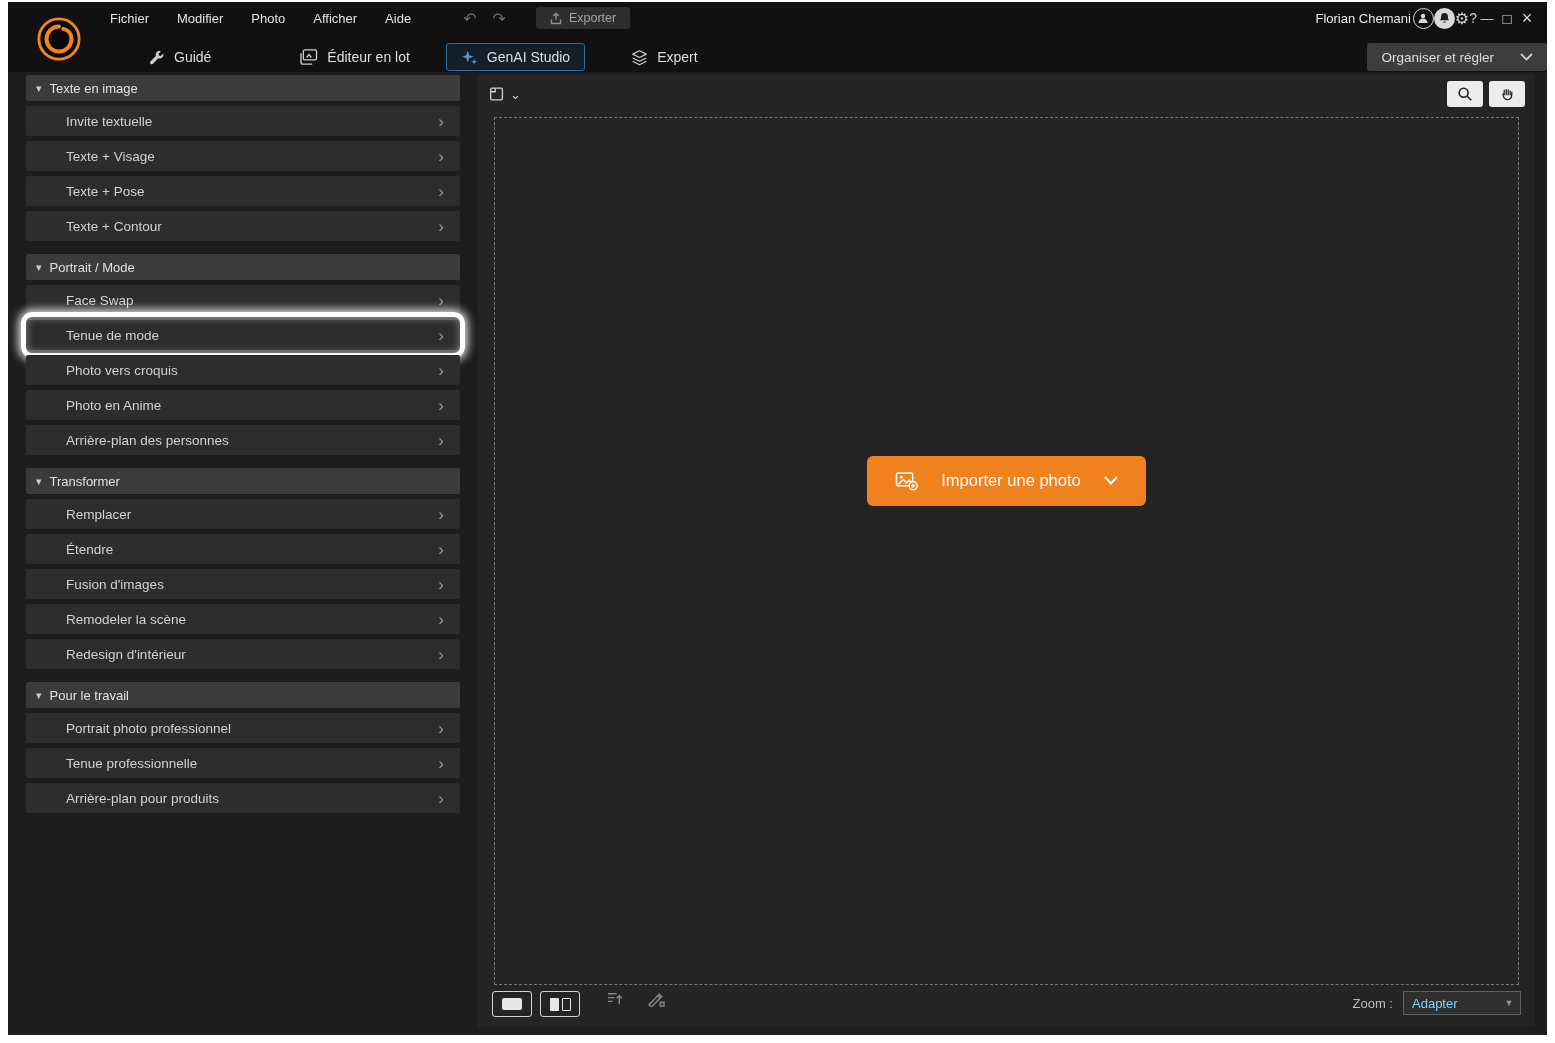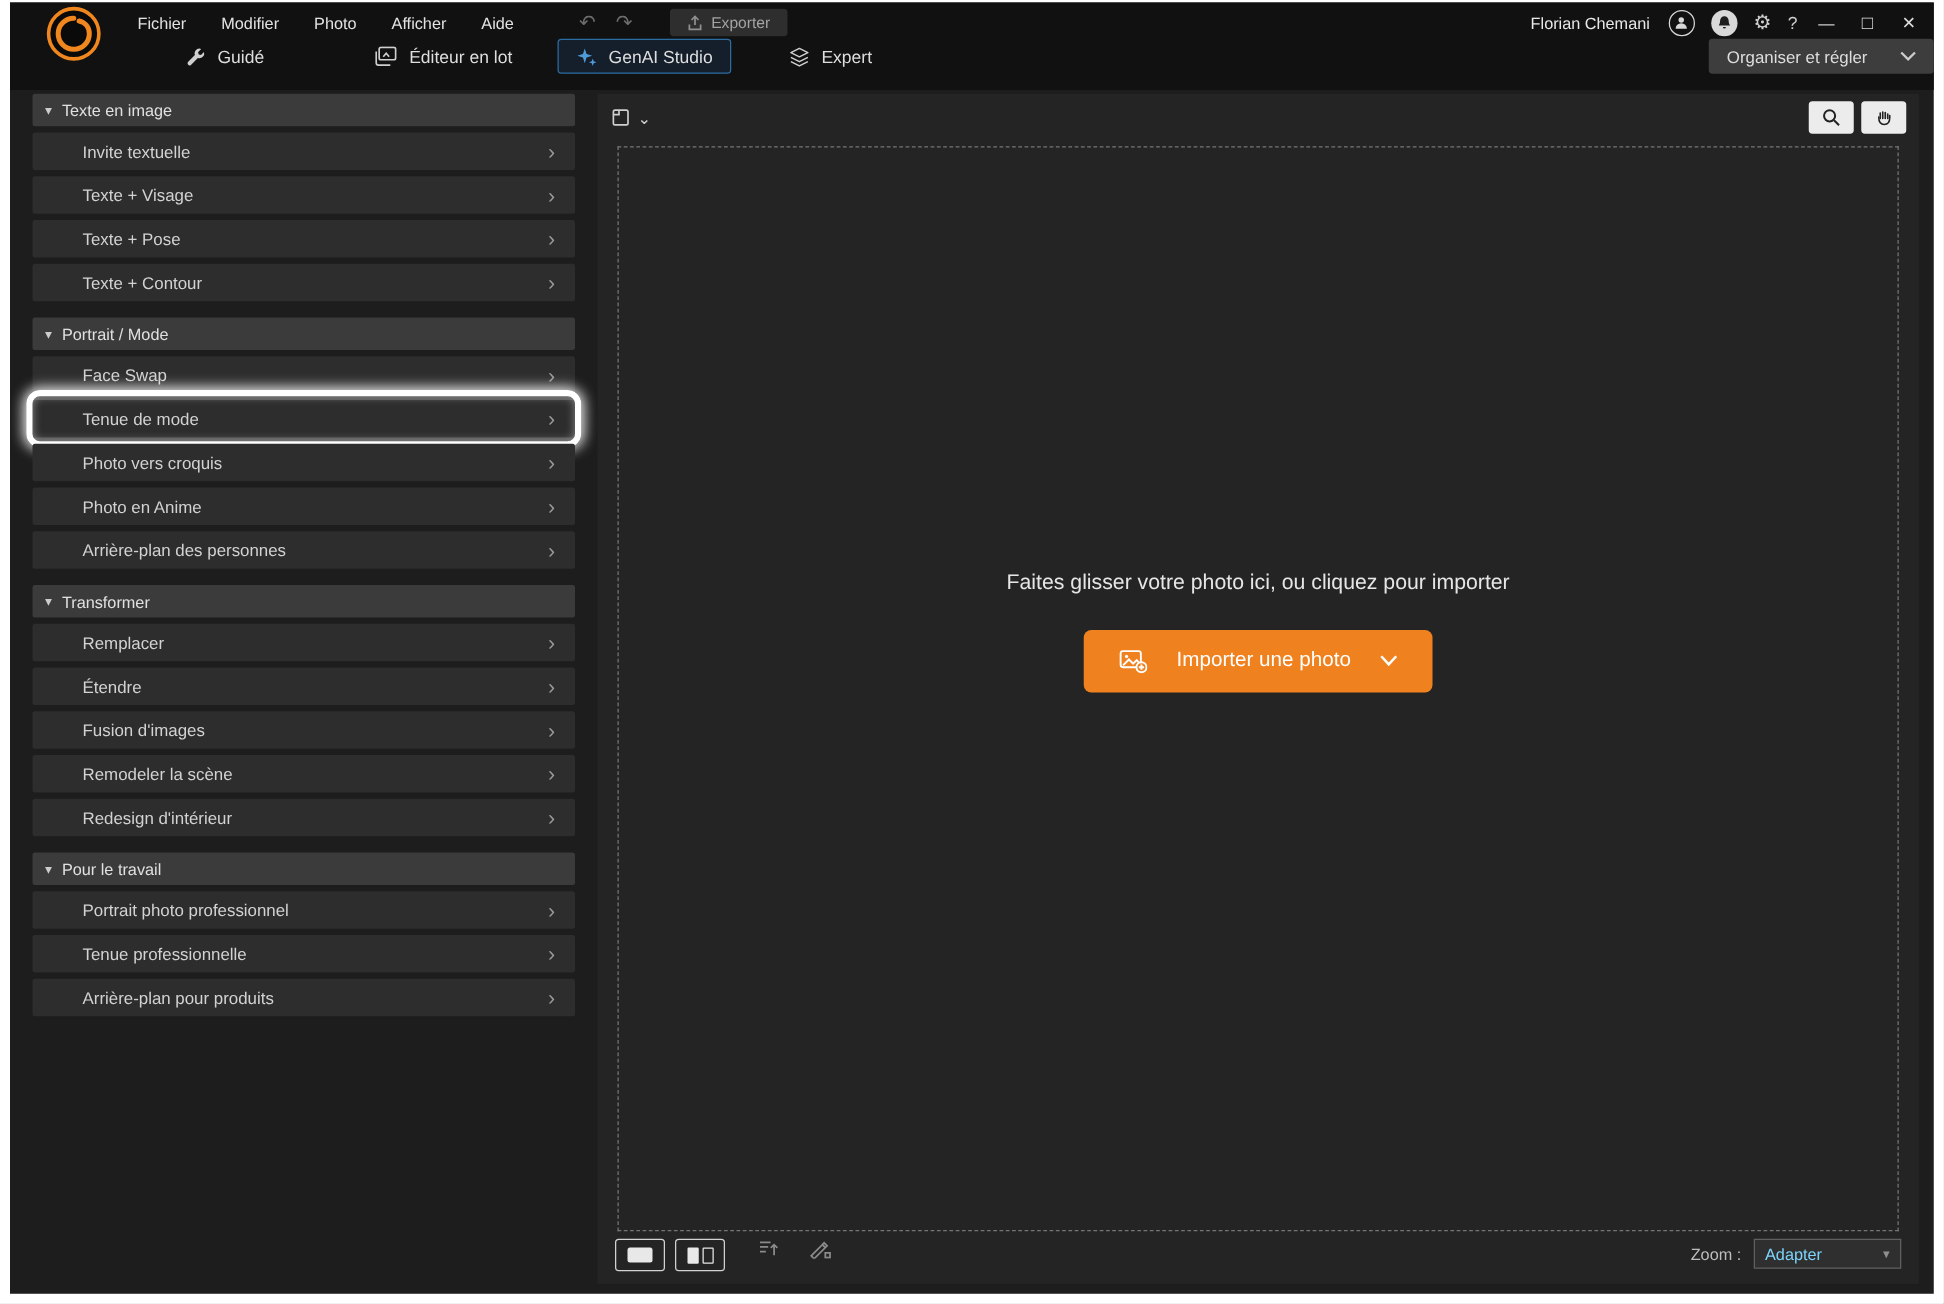--- a/index.html
+++ b/index.html
@@ -7,32 +7,32 @@
   body { position:relative; overflow:hidden; }
   .window { position:absolute; left:8px; top:2px; width:1539px; height:1033px; background:#1d1d1d; }
 
   
   .header { position:absolute; left:0; top:0; right:0; height:70px; background:#111111; }
   .row1 { position:absolute; left:0; top:0; right:0; height:32px; display:flex; align-items:center; color:#e2e2e2; font-size:13px; }
   .menus { display:flex; gap:28px; padding-left:102px; }
   .menu-item { cursor:default; }
   .histbtns { display:flex; gap:16px; margin-left:52px; color:#6d6d6d; font-size:16px; }
   .export-btn { margin-left:30px; background:#2e2e2e; border-radius:3px; height:22px; padding:0 14px; display:flex; align-items:center; gap:7px; color:#a3a3a3; font-size:12.5px; }
-  .tb-right { margin-left:auto; display:flex; align-items:center; gap:13px; padding-right:10px; }
+  .tb-right { margin-left:auto; display:flex; align-items:center; padding-right:10px; }
   .tb-right .name { font-size:13px; color:#e8e8e8; margin-right:2px; }
   .circ-icon { width:21px; height:21px; border-radius:50%; display:flex; align-items:center; justify-content:center; }
   .avatar { border:1.5px solid #d8d8d8; }
   .bell { background:#d8d8d8; }
   .gear { color:#cfcfcf; font-size:16px; }
   .help { color:#cfcfcf; font-size:14px; }
   .winctl { color:#dcdcdc; font-size:13px; width:20px; text-align:center; }
   .winctl.max { font-size:15px; }
   .winctl.close { font-size:18px; }
 
-  .row2 { position:absolute; left:0; top:24px; right:0; height:38px; display:flex; align-items:center; color:#dedede; font-size:14px; }
+  .row2 { position:absolute; left:0; top:36px; right:0; height:38px; display:flex; align-items:center; color:#dedede; font-size:14px; }
   .logo { position:absolute; left:28px; top:-22px; width:46px; height:46px; }
   .tab { display:flex; align-items:center; gap:9px; cursor:default; }
   .tab-guide { margin-left:140px; }
   .tab-batch { margin-left:88px; }
   .tab-genai { margin-left:36px; background:#141f2b; border:1px solid #2b6ca3; border-radius:3px; height:28px; padding:0 14px; }
   .tab-expert { margin-left:46px; }
   .organize { margin-left:auto; background:#3d3d3d; border-radius:3px; height:28px; display:flex; align-items:center; gap:26px; padding:0 14px; color:#dddddd; font-size:13.5px; }
 
   
   .sidebar { position:absolute; left:18px; top:73px; width:434px; bottom:10px; display:flex; flex-direction:column; }
@@ -316,21 +316,20 @@
                 <path d="M5 9.5 c0 5 2 7.5 5.5 7.5 s5.5-2.5 5.5-7 V8"></path>
               </g>
             </svg>
         </span>
       </div>
     </div>
 
     <div class="canvas">
       <div class="dropzone">
         <div class="drop-center">
-          <div class="drop-text">Faites glisser votre photo ici, ou cliquez pour importer</div>
           <div class="import-btn">
             <span>
               <svg width="23" height="20" viewBox="0 0 24 21">
                   <g fill="none" stroke="#ffffff" stroke-width="1.6">
                     <rect x="1.5" y="2" width="17" height="13.5" rx="2"></rect>
                     <circle cx="6.5" cy="6.5" r="1.4" fill="#ffffff" stroke="none"></circle>
                     <path d="M3.5 14 l5-5 3.5 3.5 3-3 3.5 4"></path>
                     <circle cx="19" cy="15.5" r="4.2" fill="#f0811f"></circle>
                     <path d="M19 13.3 v4.4 M16.8 15.5 h4.4"></path>
                   </g>

